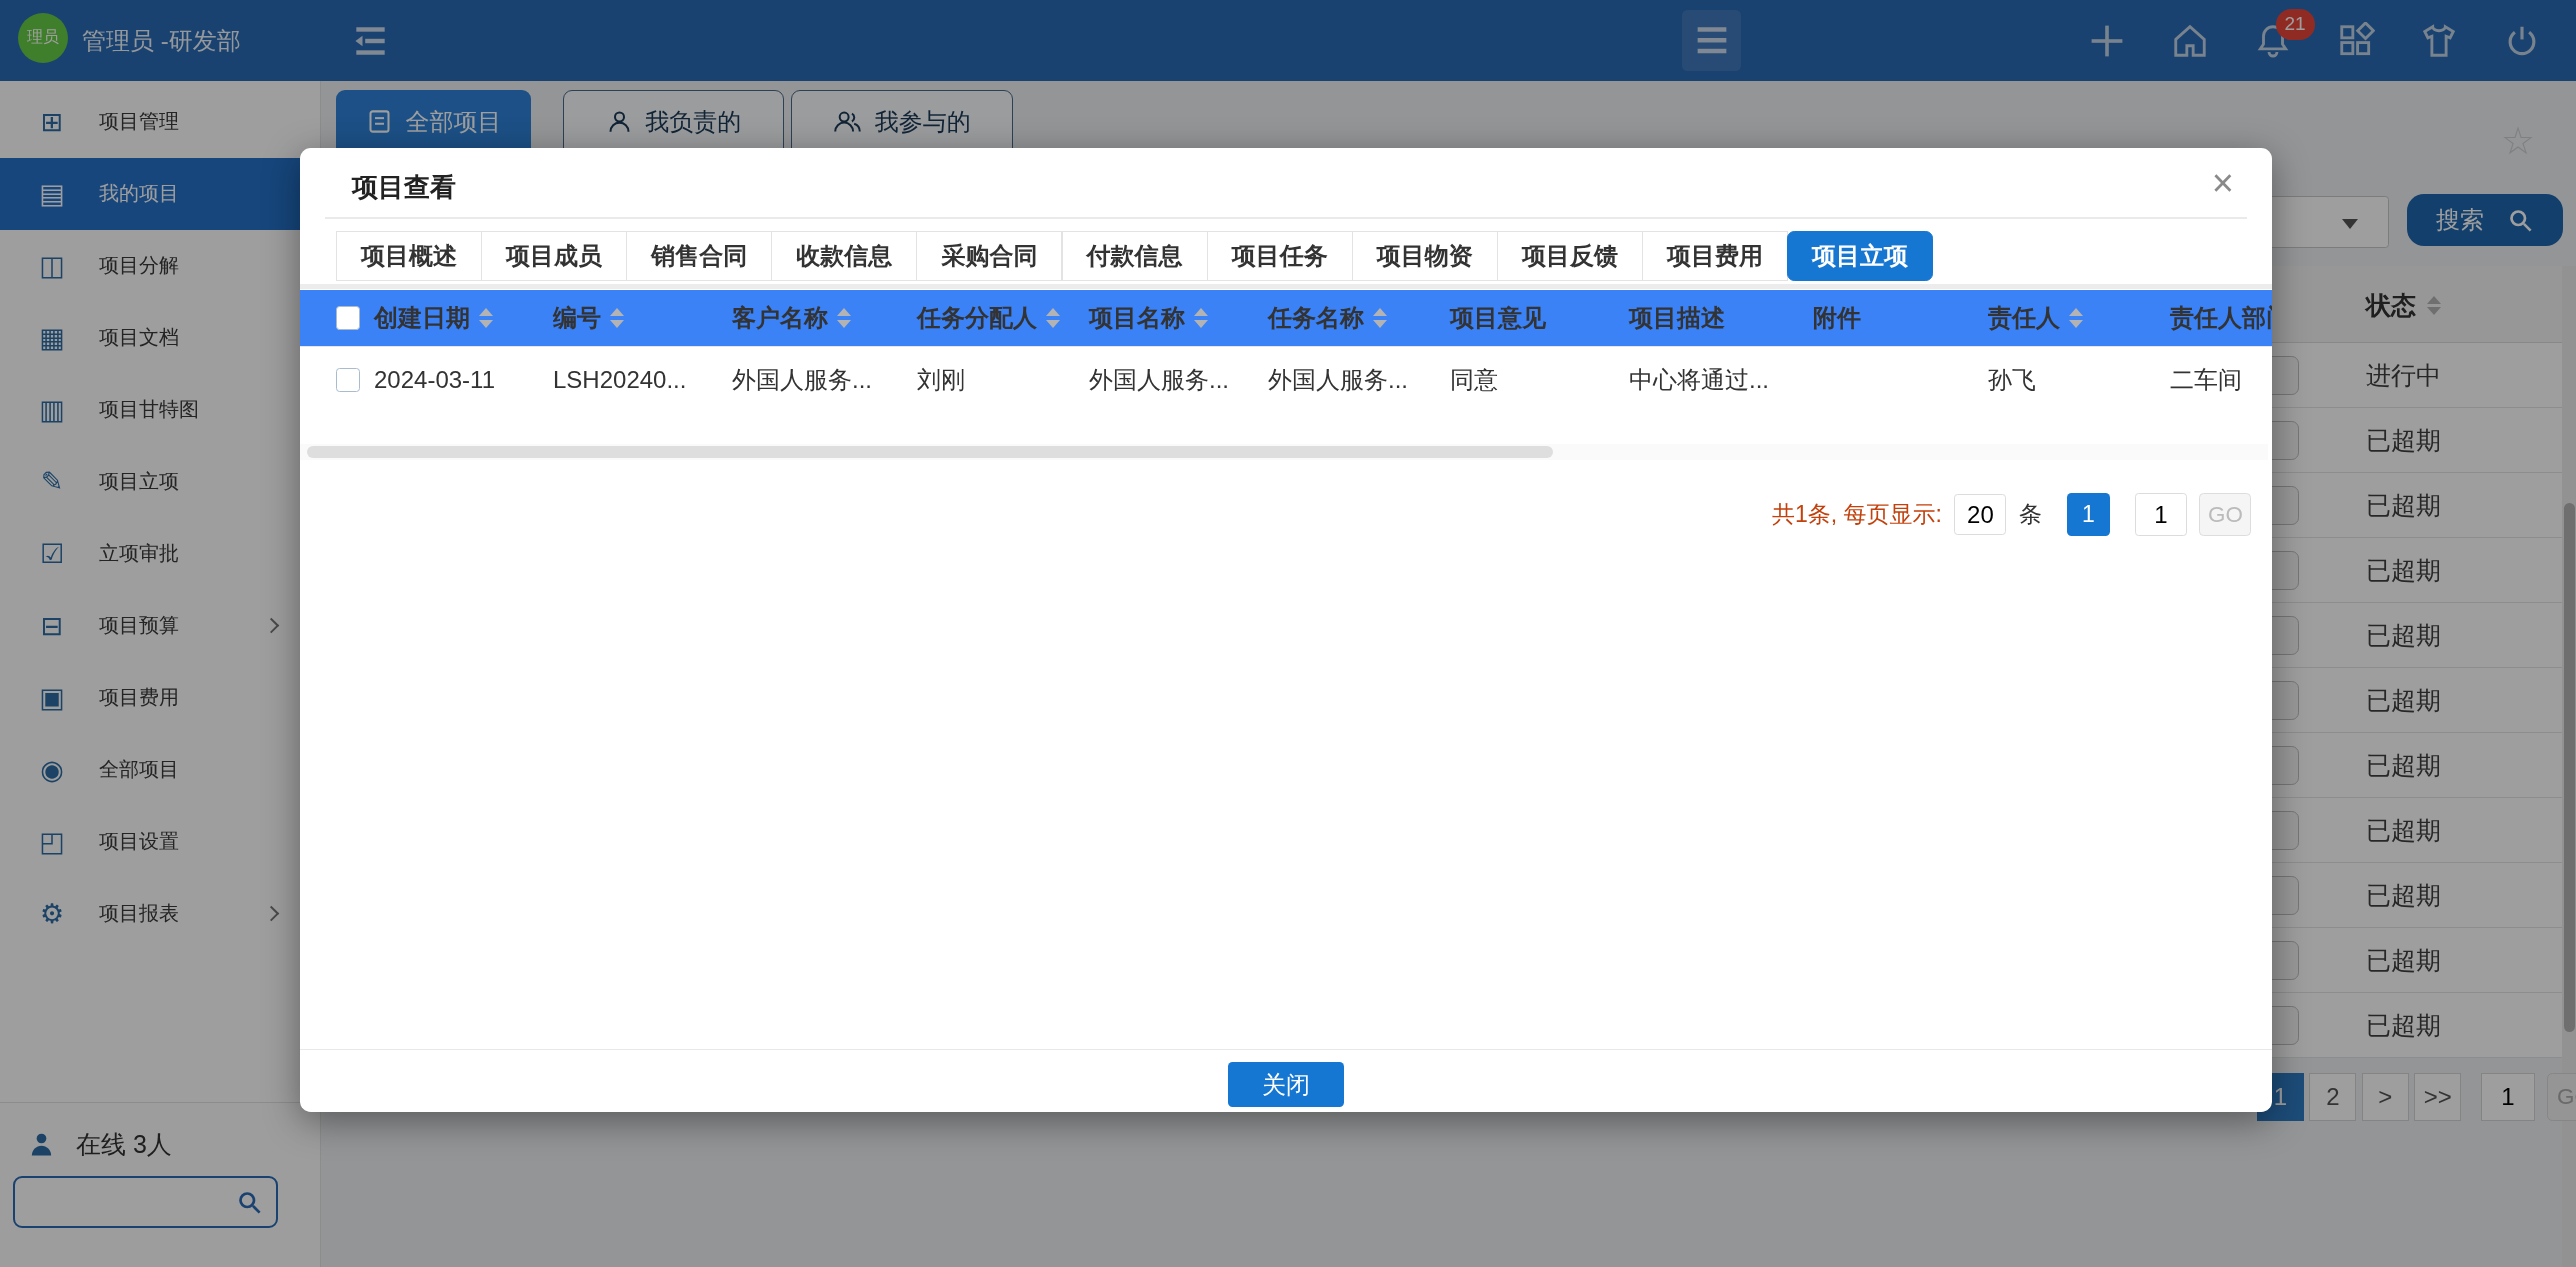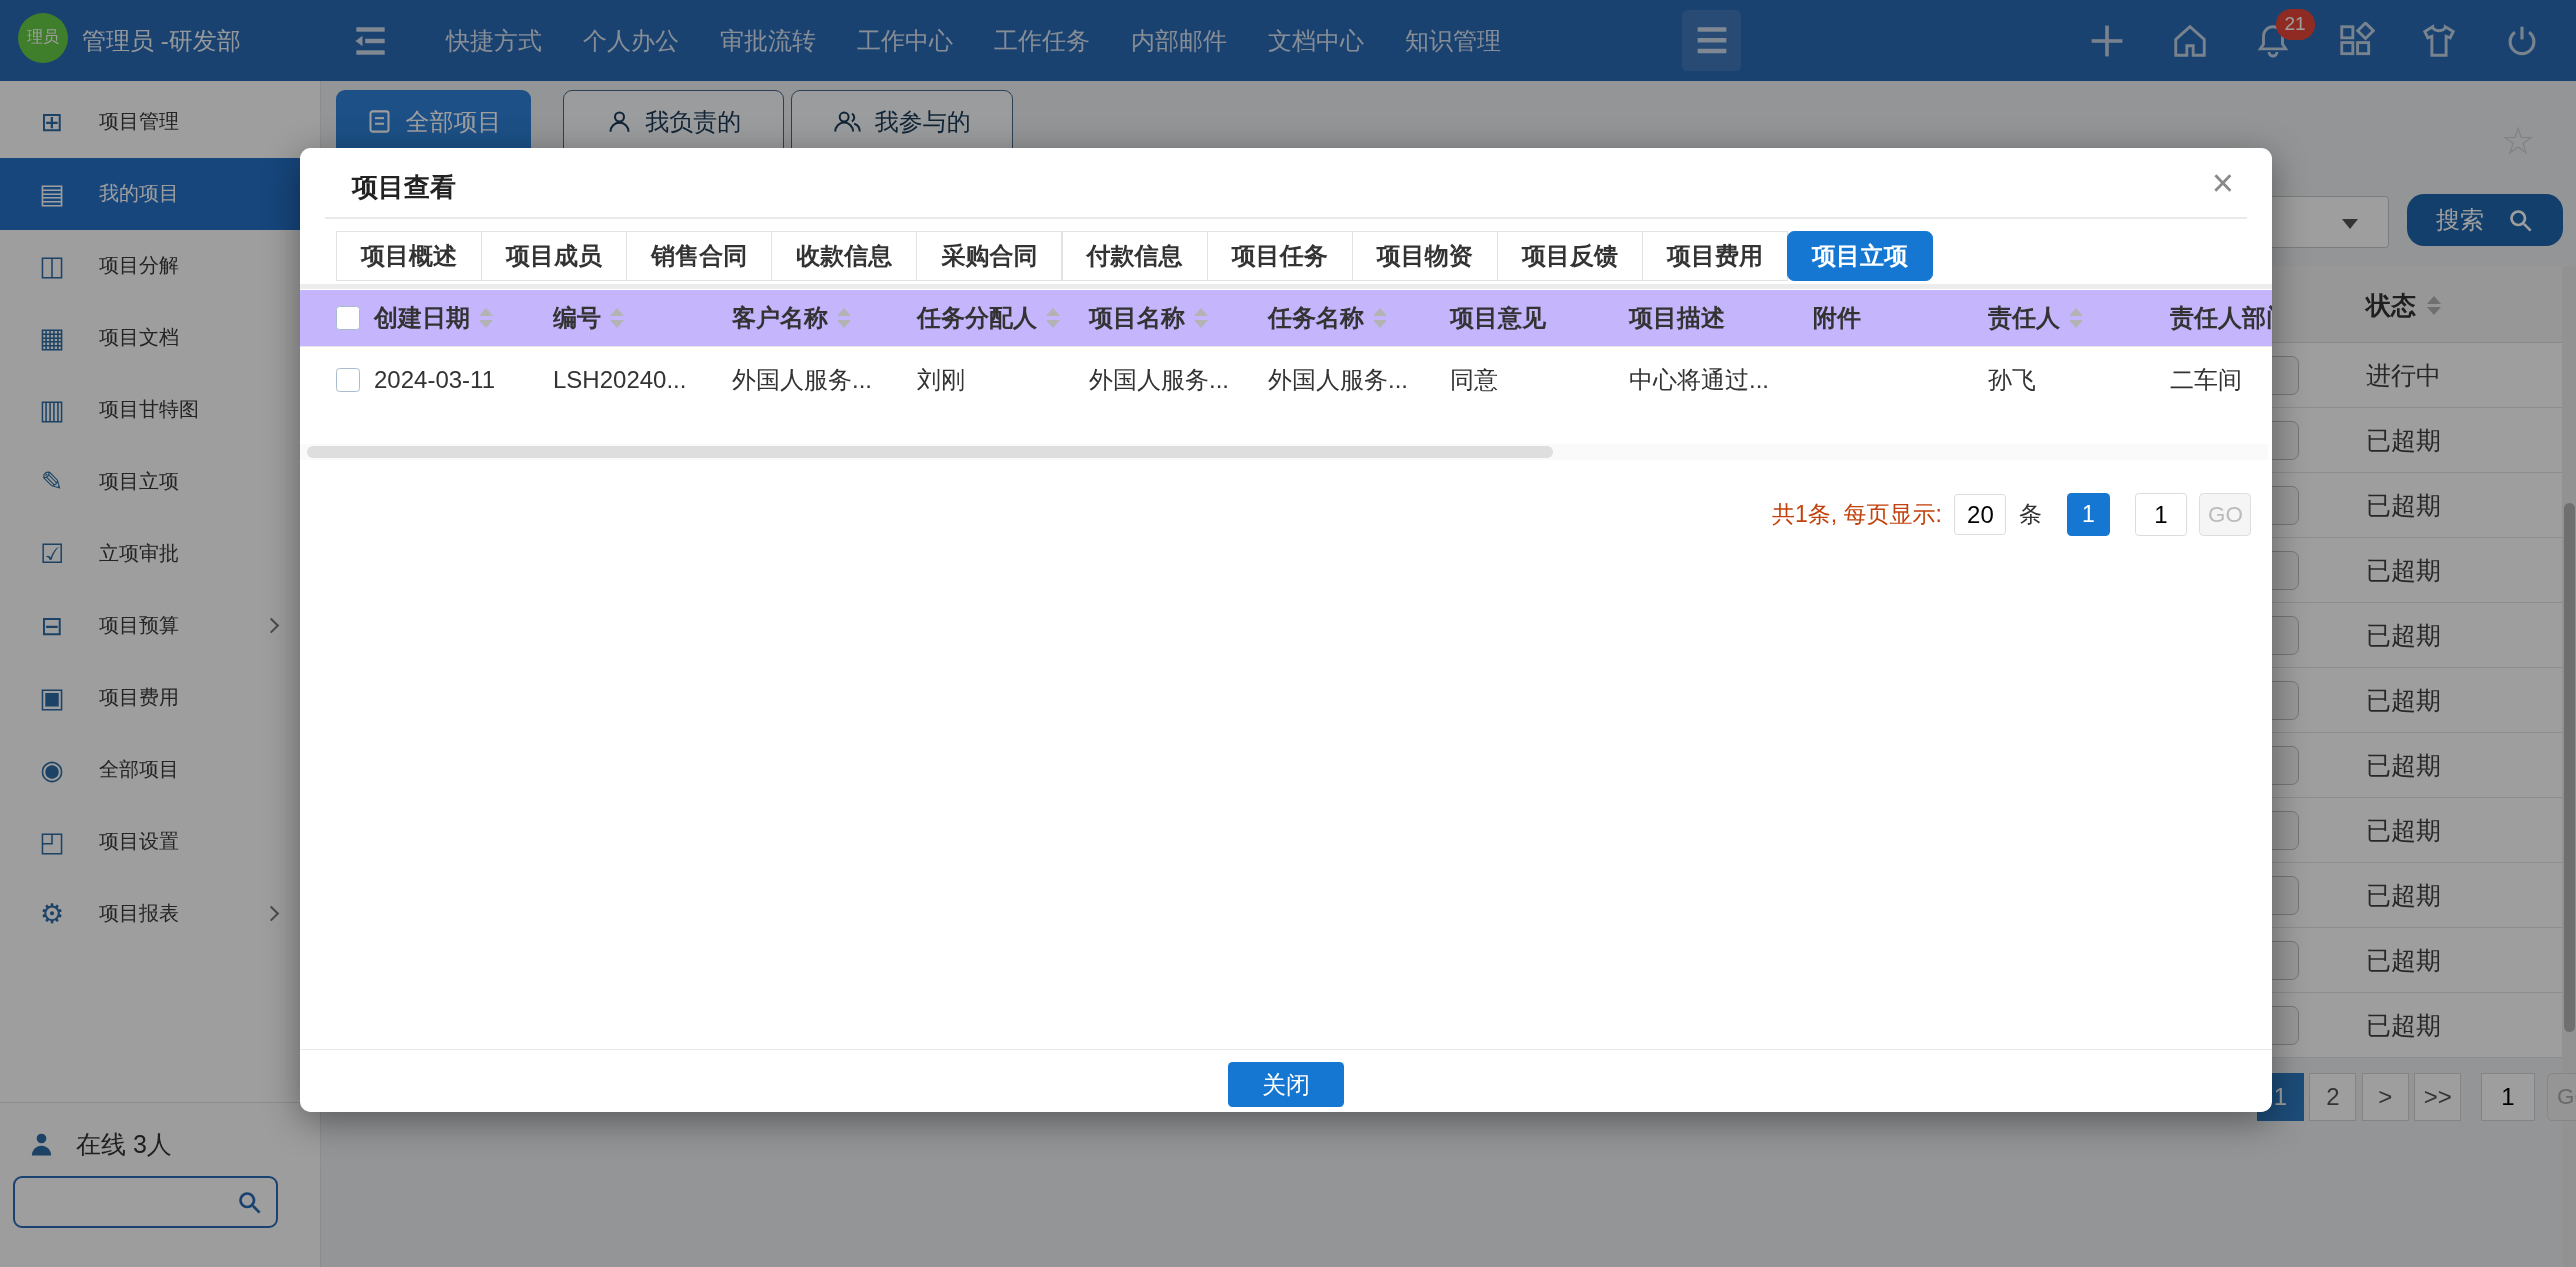--- a/index.html
+++ b/index.html
@@ -75,21 +75,21 @@
     box-shadow:0 9px 36px rgba(0,0,0,.4); z-index:10; }
   .m-title { position:absolute; left:52px; top:21.5px; font-size:26px; font-weight:bold; color:#222; }
   .m-close { position:absolute; right:38px; top:16px; font-size:38px; color:#8a8a8a; cursor:pointer; line-height:1; }
   .m-div1 { position:absolute; left:25px; right:25px; top:69px; height:1.8px; background:#eaeaea; }
   .m-tabs { position:absolute; left:36px; top:83px; height:50px; display:flex; }
   .m-tab { height:50px; padding:0 24px; border:0.9px solid #e3e3e3; margin-left:-0.9px; background:#fff;
     font-size:24px; font-weight:bold; color:#333; display:flex; align-items:center; cursor:pointer; white-space:nowrap; }
   .m-tab:first-child { margin-left:0; }
   .m-tab.active { background:#1677d2; color:#fff; border-color:#1677d2; border-radius:7.2px; position:relative; z-index:1; }
   .m-strip { position:absolute; left:0; right:0; top:136px; height:5.4px; background:#ececec; }
-  .m-thead { position:absolute; left:0; right:0; top:142px; height:57px; background:#c4b5fd; border-bottom:0.9px solid #e6e6e6;
+  .m-thead { position:absolute; left:0; right:0; top:142px; height:57px; background:#3b82f6; border-bottom:0.9px solid #e6e6e6;
     display:flex; align-items:center; }
   .m-trow { position:absolute; left:0; right:0; top:199px; height:66px; background:#fff; display:flex; align-items:center; }
   .cell { padding-left:9px; white-space:nowrap; overflow:hidden; display:flex; align-items:center; gap:9px;
     font-size:24px; color:#333; flex-shrink:0; }
   .m-thead .cell { font-weight:bold; }
   .c-check { width:65px; padding-left:36px; }
   .w0{width:179px}.w1{width:179px}.w2{width:185px}.w3{width:172px}.w4{width:179px}.w5{width:182px}
   .w6{width:179px}.w7{width:184px}.w8{width:175px}.w9{width:182px}.w10{flex:1;min-width:0}
   .cb { width:24px; height:24px; border:1.8px solid #a9bcce; border-radius:3.6px; background:#fff; cursor:pointer; flex-shrink:0;}
   .sort { display:inline-flex; flex-direction:column; gap:3.6px; cursor:pointer; }
@@ -123,30 +123,20 @@
   <div class="collapse-btn">
     <svg width="39" height="36" viewBox="0 0 44 40">
         <g stroke="currentColor" stroke-width="5" fill="none">
       <line x1="6" y1="7" x2="38" y2="7"></line>
           <line x1="16" y1="20" x2="38" y2="20"></line>
           <line x1="6" y1="33" x2="38" y2="33"></line>
         </g>
       <path d="M13 14 L5 20 L13 26 Z" fill="currentColor"></path>
       </svg>
   </div>
-  <nav class="top-menu">
-    <span class="menu-item">快捷方式</span>
-    <span class="menu-item">个人办公</span>
-    <span class="menu-item">审批流转</span>
-    <span class="menu-item">工作中心</span>
-    <span class="menu-item">工作任务</span>
-    <span class="menu-item">内部邮件</span>
-    <span class="menu-item">文档中心</span>
-    <span class="menu-item">知识管理</span>
-  </nav>
   <div class="more-box">
     <svg width="36" height="30.5" viewBox="0 0 40 34">
         <g stroke="currentColor" stroke-width="5">
           <line x1="4" y1="5" x2="36" y2="5"></line>
           <line x1="4" y1="17" x2="36" y2="17"></line>
           <line x1="4" y1="29" x2="36" y2="29"></line>
         </g>
       </svg>
   </div>
   <div class="top-icons">

